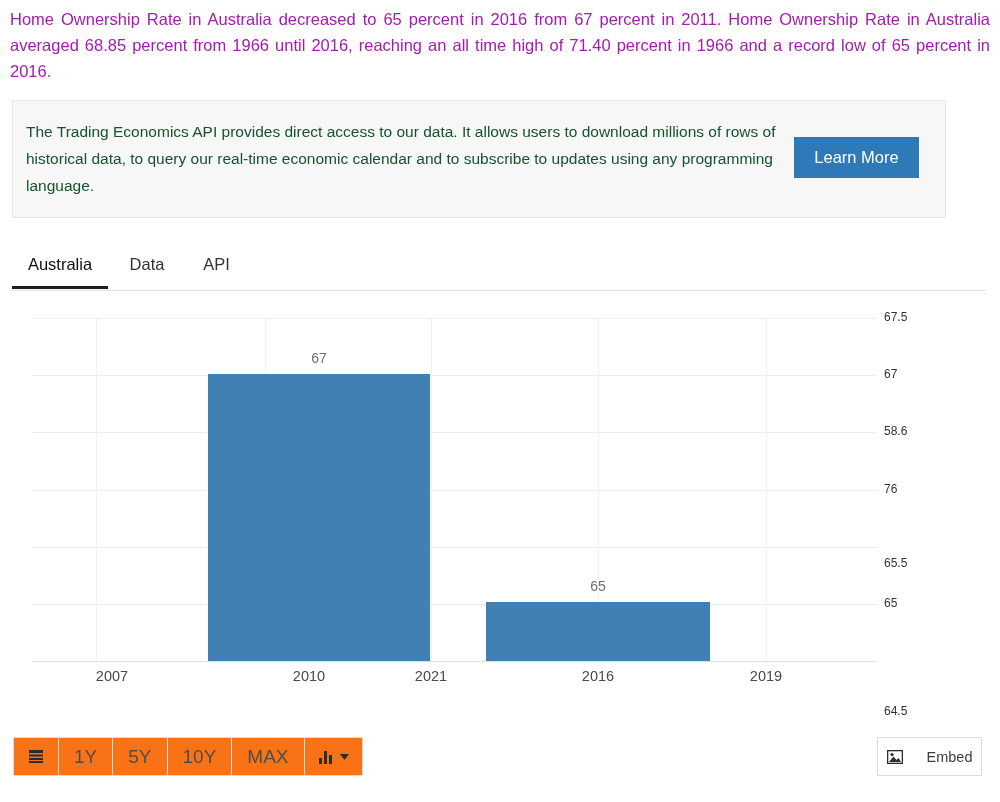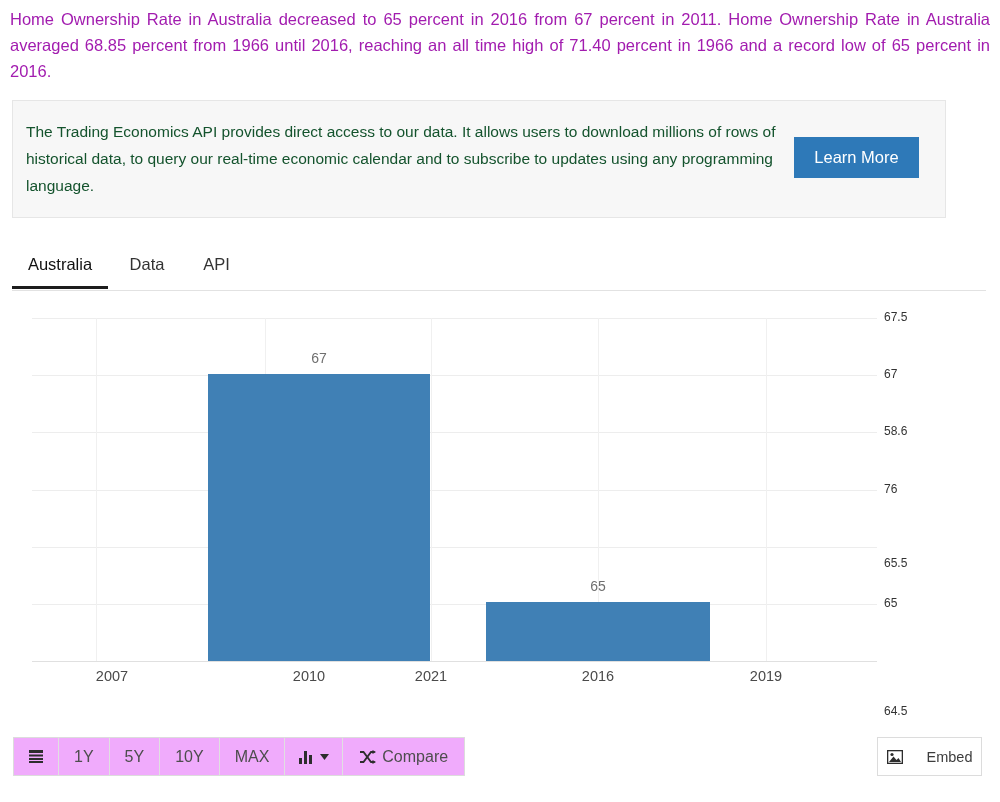--- a/index.html
+++ b/index.html
@@ -182,23 +182,23 @@
     box-sizing: border-box;
   }
   .tb-btn {
     display: flex;
     align-items: center;
     justify-content: center;
     gap: 6px;
     height: 37px;
     padding: 0 15px;
     border-right: 1px solid #e0e0e0;
-    font-size: 16px;
+    font-size: 19px;
     color: #4d4d4d;
-    background: #f0abfc;
+    background: #f97316;
     cursor: pointer;
     box-sizing: border-box;
     white-space: nowrap;
   }
   .tb-btn:last-child { border-right: none; }
 
   .embed-btn {
     position: absolute;
     left: 877px;
     top: 737px;
@@ -302,31 +302,20 @@
         <rect x="11" y="5" width="3" height="9" fill="#2d2d2d"></rect>
       </svg>
     </span>
     <span class="ico">
       <svg width="9" height="6" viewBox="0 0 9 6">
           <path d="M0 0 L4.5 6 L9 0 Z" fill="#2d2d2d"></path>
         </svg>
     </span>
   </div>
 
-  <div class="tb-btn" style="padding:0 16px;">
-    <span class="ico">
-      <svg width="17" height="14" viewBox="0 0 17 14">
-        <path d="M1 2 H4.5 L12 12 H15.5" stroke="#2d2d2d" stroke-width="1.8" fill="none"></path>
-        <path d="M1 12 H4.5 L12 2 H15.5" stroke="#2d2d2d" stroke-width="1.8" fill="none"></path>
-        <path d="M13.5 0 L17 2 L13.5 4 Z" fill="#2d2d2d"></path>
-        <path d="M13.5 10 L17 12 L13.5 14 Z" fill="#2d2d2d"></path>
-      </svg>
-    </span>
-    <span>Compare</span>
-  </div>
 </div>
 
 <div class="embed-btn">
   <span class="ico">
     <svg width="16" height="14" viewBox="0 0 16 14">
       <rect x="0.5" y="0.5" width="15" height="13" fill="#ffffff" stroke="#2d2d2d" stroke-width="1.6"></rect>
       <circle cx="5" cy="4.5" r="1.6" fill="#2d2d2d"></circle>
       <path d="M2 12 L6.5 6.5 L9.5 10 L11.5 8 L14 12 Z" fill="#2d2d2d"></path>
     </svg>
   </span>

